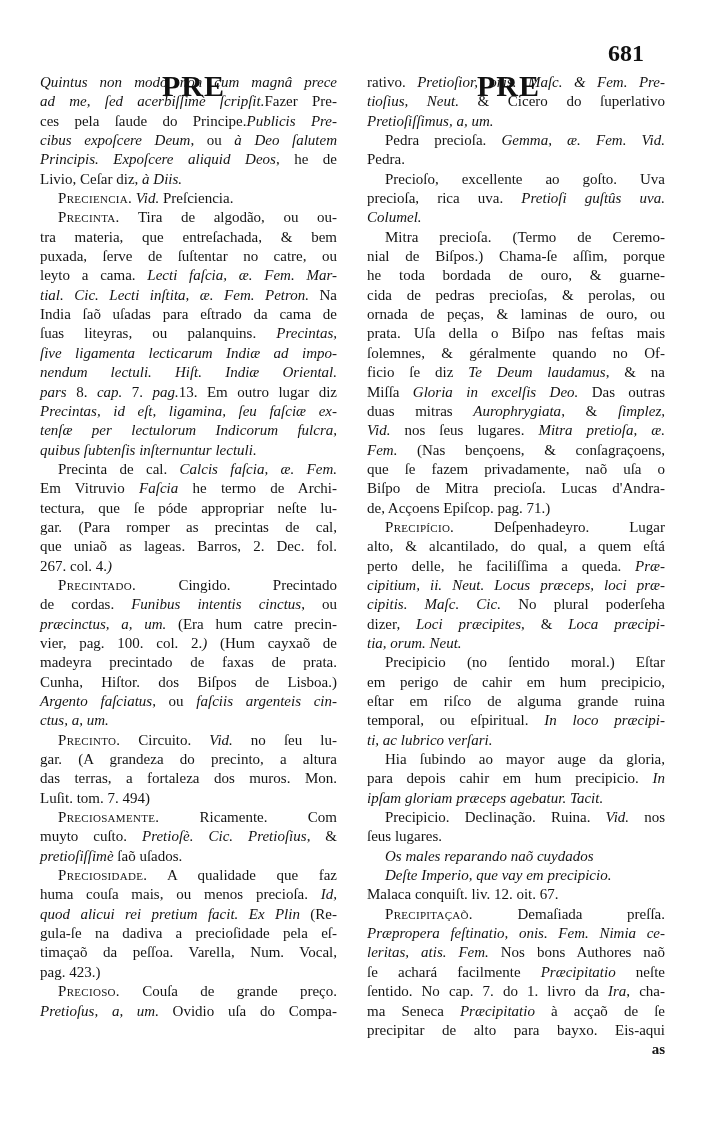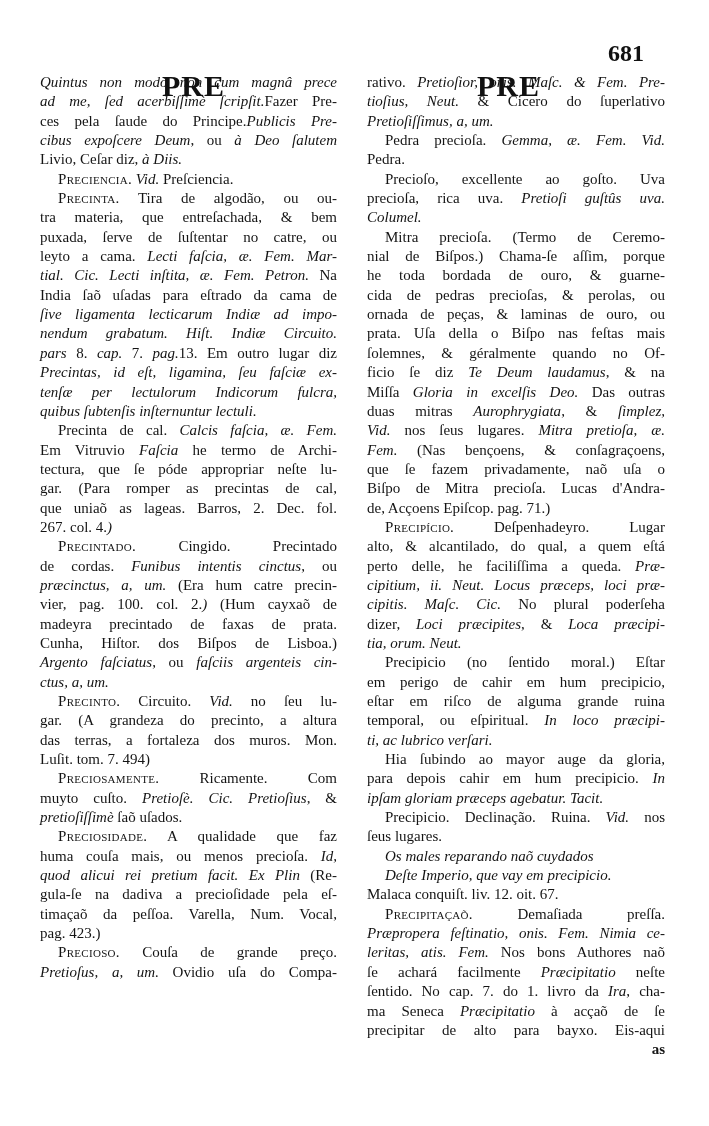--- a/index.html
+++ b/index.html
@@ -44,30 +44,32 @@
 <div class="page">
   <div class="running-head head-left">PRE</div>
   <div class="running-head head-right">PRE</div>
   <div class="page-number">681</div>
 
   <div class="column col-left" id="col-left">
       <span class="line"><span class="i">Quintus non modò non cum magnâ prece</span></span>
       <span class="line"><span class="i">ad me, ſed acerbiſſimè ſcripſit.</span><span class="">Fazer Pre-</span></span>
       <span class="line"><span class="">ces pela ſaude do Principe.</span><span class="i">Publicis Pre-</span></span>
       <span class="line"><span class="i">cibus expoſcere Deum</span><span class="">, ou </span><span class="i">à Deo ſalutem</span></span>
+      <span class="line"><span class="i">Principis. Expoſcere aliquid Deos</span><span class="">, he de</span></span>
       <span class="line last"><span class="">Livio, Ceſar diz, </span><span class="i">à Diis.</span></span>
       <span class="line indent last"><span class="sc">Preciencia.</span><span class="i"> Vid.</span><span class=""> Preſciencia.</span></span>
       <span class="line indent"><span class="sc">Precinta.</span><span class=""> Tira de algodão, ou ou-</span></span>
       <span class="line"><span class="">tra materia, que entreſachada, &amp; bem</span></span>
       <span class="line"><span class="">puxada, ſerve de ſuſtentar no catre, ou</span></span>
       <span class="line"><span class="">leyto a cama. </span><span class="i">Lecti faſcia, æ. Fem. Mar-</span></span>
       <span class="line"><span class="i">tial. Cic. Lecti inſtita, æ. Fem. Petron.</span><span class=""> Na</span></span>
       <span class="line"><span class="">India ſaõ uſadas para eſtrado da cama de</span></span>
+      <span class="line"><span class="">ſuas liteyras, ou palanquins. </span><span class="i">Precintas,</span></span>
       <span class="line"><span class="i">ſive ligamenta lecticarum Indiæ ad impo-</span></span>
-      <span class="line"><span class="i">nendum grabatum. Hiſt. Indiæ Circuito.</span></span>
+      <span class="line"><span class="i">nendum lectuli. Hiſt. Indiæ Oriental.</span></span>
       <span class="line"><span class="i">pars </span><span class="">8. </span><span class="i">cap. </span><span class="">7. </span><span class="i">pag.</span><span class="">13. Em outro lugar diz</span></span>
       <span class="line"><span class="i">Precintas, id eſt, ligamina, ſeu faſciæ ex-</span></span>
       <span class="line"><span class="i">tenſæ per lectulorum Indicorum fulcra,</span></span>
       <span class="line last"><span class="i">quibus ſubtenſis inſternuntur lectuli.</span></span>
       <span class="line indent"><span class="">Precinta de cal. </span><span class="i">Calcis faſcia, æ. Fem.</span></span>
       <span class="line"><span class="">Em Vitruvio </span><span class="i">Faſcia</span><span class=""> he termo de Archi-</span></span>
       <span class="line"><span class="">tectura, que ſe póde appropriar neſte lu-</span></span>
       <span class="line"><span class="">gar. (Para romper as precintas de cal,</span></span>
       <span class="line"><span class="">que uniaõ as lageas. Barros, 2. Dec. fol.</span></span>
       <span class="line last"><span class="">267. col. 4.</span><span class="i">)</span></span>

